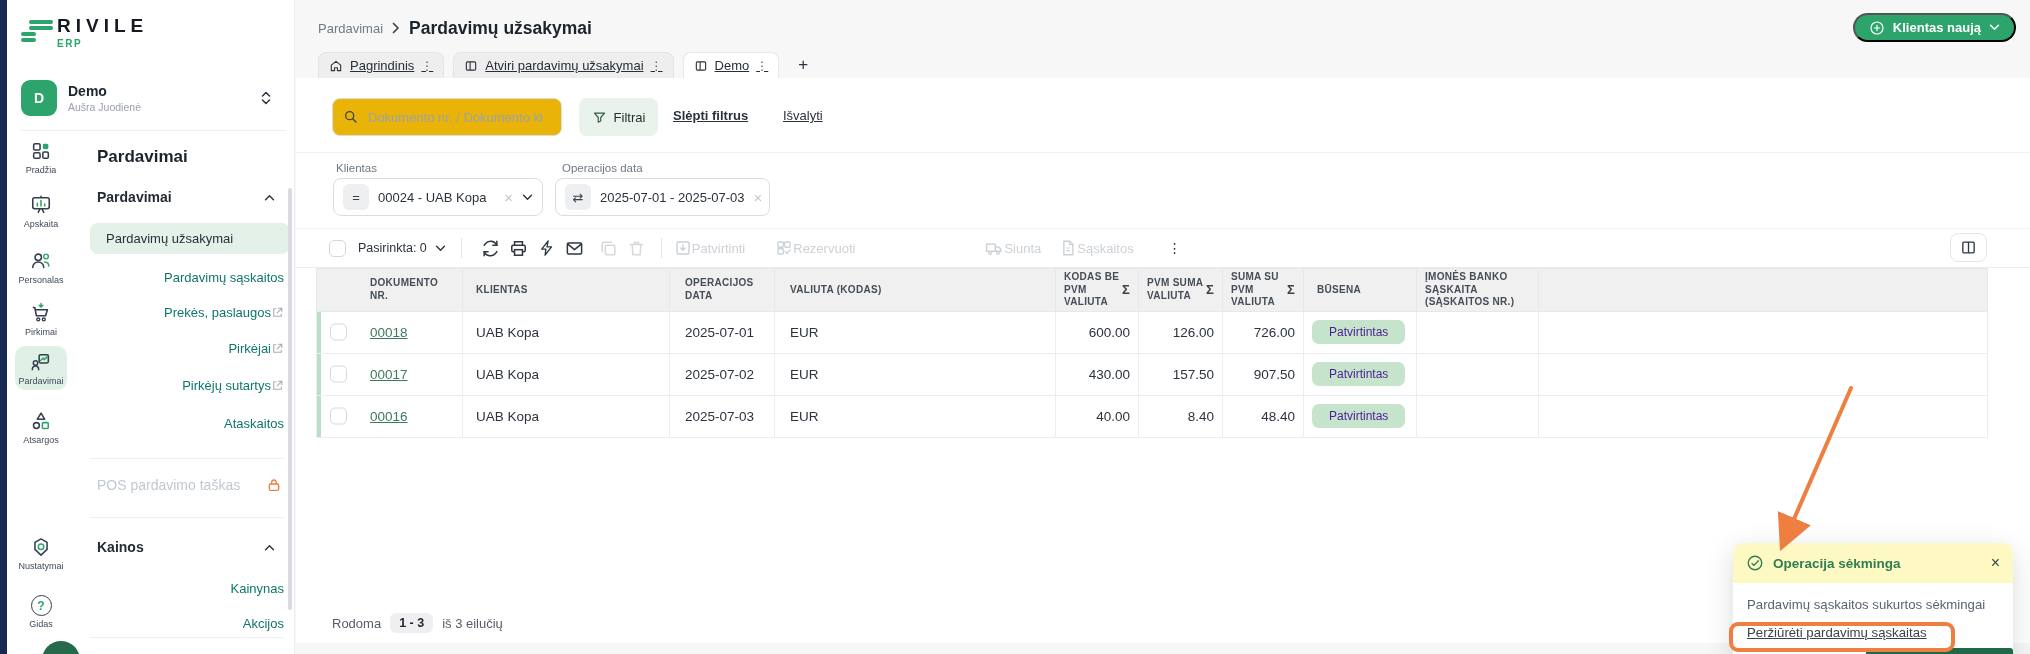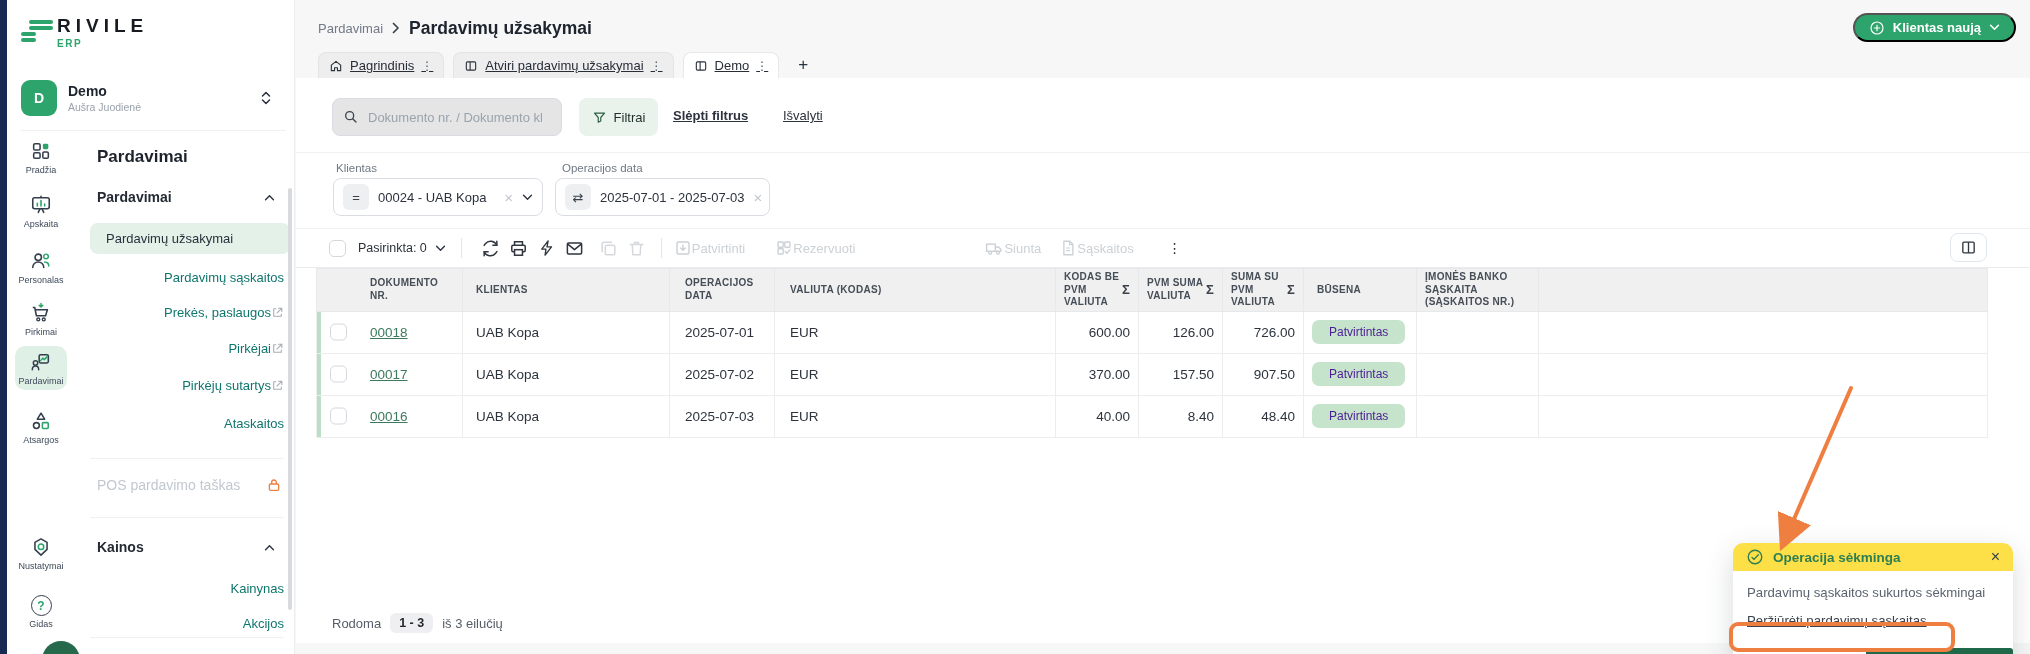--- a/index.html
+++ b/index.html
@@ -55,21 +55,21 @@
   .page-title { font-size:17.5px; font-weight:bold; color:#1d242e; }
   .create-btn { position:absolute; right:0; top:0; height:29px; border-radius:15px; background:#2ca46b; color:#fff; display:flex; align-items:center; gap:8px; padding:0 14px; font-size:13px; font-weight:bold; cursor:pointer; }
 
   .tabbar { position:absolute; left:22px; top:52px; height:26px; display:flex; gap:9px; align-items:flex-end; }
   .tab { height:26px; display:flex; align-items:center; gap:7px; padding:0 10px; background:#eeeeef; border:1px solid #e3e4e7; border-bottom:none; border-radius:8px 8px 0 0; font-size:13px; color:#272e38; cursor:pointer; white-space:nowrap;text-decoration:underline; }
   .tab.active { background:#fff; border-color:#e7e8ea; }
   .tab-kebab { font-size:12px; color:#4b5563; letter-spacing:0; }
   .tab-add { width:30px; height:26px; display:flex; align-items:center; justify-content:center; font-size:17px; color:#2a3140; cursor:pointer; }
 
   .card { position:absolute; left:0; right:0; top:78px; bottom:11px; background:#fff; }
-  .search-input { position:absolute; left:36px; top:20px; width:230px; height:38px; border:1px solid #d9dde2; border-radius:8px; padding:0 10px 0 35px; font-size:13px; color:#333; outline:none; background:#e5e5e5; }
+  .search-input { position:absolute; left:36px; top:20px; width:230px; height:38px; border:1px solid #d9dde2; border-radius:8px; padding:0 10px 0 35px; font-size:13px; color:#333; outline:none; background:#eab308; }
   .search-input::placeholder { color:#9aa3ad; }
   .search-icon { position:absolute; left:47px; top:31px; pointer-events:none; }
   .filtrai-btn { position:absolute; left:283px; top:20px; width:79px; height:38px; background:#e9f3ec; border-radius:8px; display:flex; align-items:center; justify-content:center; gap:7px; font-size:13px; color:#22302a; cursor:pointer; }
   .hide-link { position:absolute; left:377px; top:30px; font-size:13px; font-weight:bold; color:#2b323d; text-decoration:underline; cursor:pointer; }
   .clear-link { position:absolute; left:487px; top:30px; font-size:13px; color:#2b323d; text-decoration:underline; cursor:pointer; }
   .row-div { position:absolute; left:0; right:0; top:74px; border-top:1px solid #f0f1f3; }
 
   .f-label { position:absolute; font-size:11.5px; color:#6f7883; top:84px; }
   .fl-client { left:40px; } .fl-date { left:266px; }
   .fctrl { position:absolute; top:100px; height:38px; border:1px solid #d9dde2; border-radius:8px; display:flex; align-items:center; padding:0 9px; gap:9px; background:#fff; }
@@ -109,21 +109,21 @@
   .td-client { padding-left:13px !important; }
   .td-pad15 { padding-left:15px !important; }
   .num { text-align:right; padding-right:8px !important; }
   .badge { display:inline-block; background:#c6e4cc; color:#4c1d95; font-size:12px; padding:5px 17px; border-radius:7px; }
 
   .pager { position:absolute; left:36px; top:535px; display:flex; align-items:center; gap:9px; font-size:13px; color:#555d68; }
   .chip { background:#efeff1; border-radius:6px; padding:3px 9px; font-weight:bold; color:#23292f; font-size:12.5px; }
 
   
   .toast { position:absolute; left:1733px; top:543px; width:280px; height:140px; background:#fff; border-radius:10px; box-shadow:0 8px 28px rgba(40,60,50,.18); z-index:5; }
-  .toast-head { height:28px; background:#fde047; border-radius:10px 10px 0 0; display:flex; align-items:center; padding:0 13px; gap:9px; }
+  .toast-head { height:40px; background:#fef9c3; border-radius:10px 10px 0 0; display:flex; align-items:center; padding:0 13px; gap:9px; }
   .toast-title { font-size:13.5px; font-weight:bold; color:#2f7e51; flex:1; }
   .toast-close { color:#39404a; font-size:16px; cursor:pointer; }
   .toast-body { padding:14px 14px 0; }
   .toast-msg { font-size:13.2px; color:#5a6370; }
   .toast-link { display:inline-block; margin-top:13px; font-size:13.2px; color:#39424d; text-decoration:underline; cursor:pointer; }
   .orange-box { position:absolute; left:1729px; top:622px; width:226px; height:30px; border:4px solid #ee7f41; border-radius:9px; z-index:6; pointer-events:none; }
   .arrow-svg { position:absolute; left:0; top:0; z-index:7; pointer-events:none; }
   .sliver { position:absolute; left:1866px; top:648px; width:147px; height:8px; background:#20684a; border-radius:3px 3px 0 0; z-index:6; }
   .fab { position:absolute; left:42px; top:641px; width:38px; height:38px; border-radius:50%; background:#266a4b; z-index:3; cursor:pointer; }
 
@@ -501,21 +501,21 @@
             <td class="num">726.00</td>
             <td><span class="badge">Patvirtintas</span></td>
             <td></td>
             <td></td>
           </tr>
           <tr>
             <td class="td-doc"><span class="td-accent"></span><span class="row-cb cb"></span><a class="doclink">00017</a></td>
             <td class="td-client">UAB Kopa</td>
             <td class="td-pad15">2025-07-02</td>
             <td class="td-pad15">EUR</td>
-            <td class="num">370.00</td>
+            <td class="num">430.00</td>
             <td class="num">157.50</td>
             <td class="num">907.50</td>
             <td><span class="badge">Patvirtintas</span></td>
             <td></td>
             <td></td>
           </tr>
           <tr>
             <td class="td-doc"><span class="td-accent"></span><span class="row-cb cb"></span><a class="doclink">00016</a></td>
             <td class="td-client">UAB Kopa</td>
             <td class="td-pad15">2025-07-03</td>

